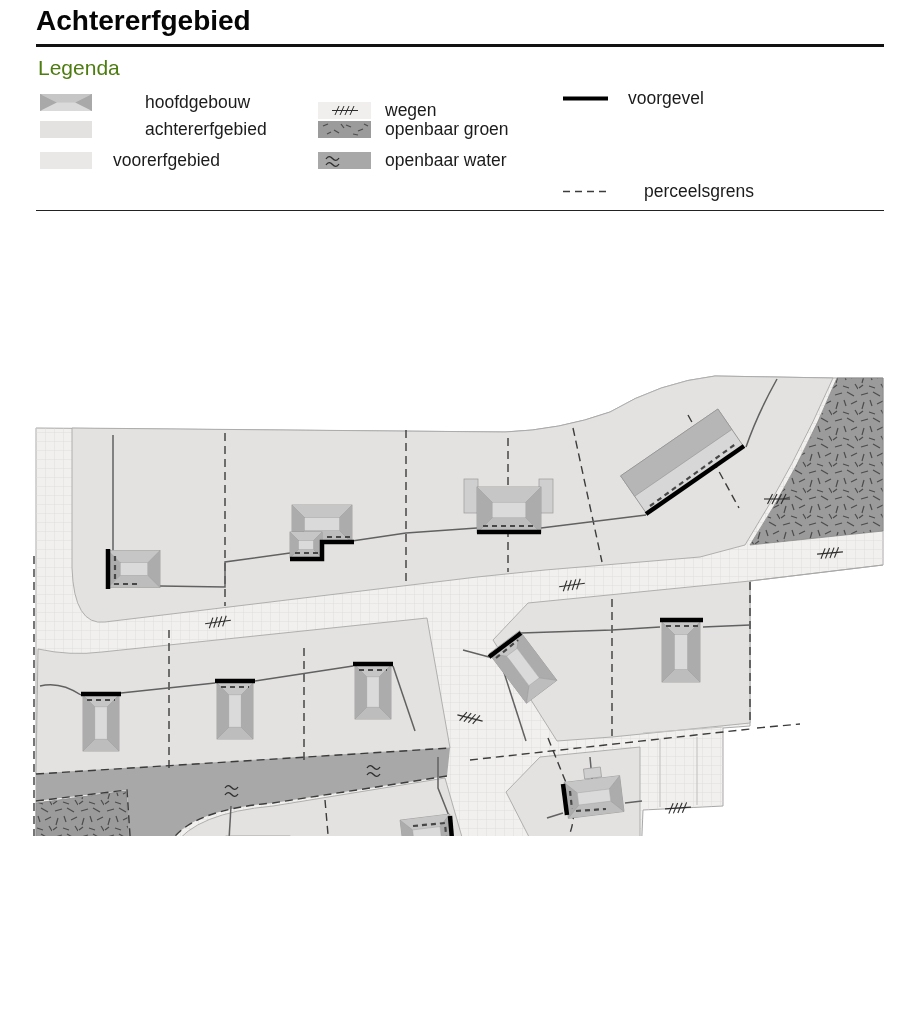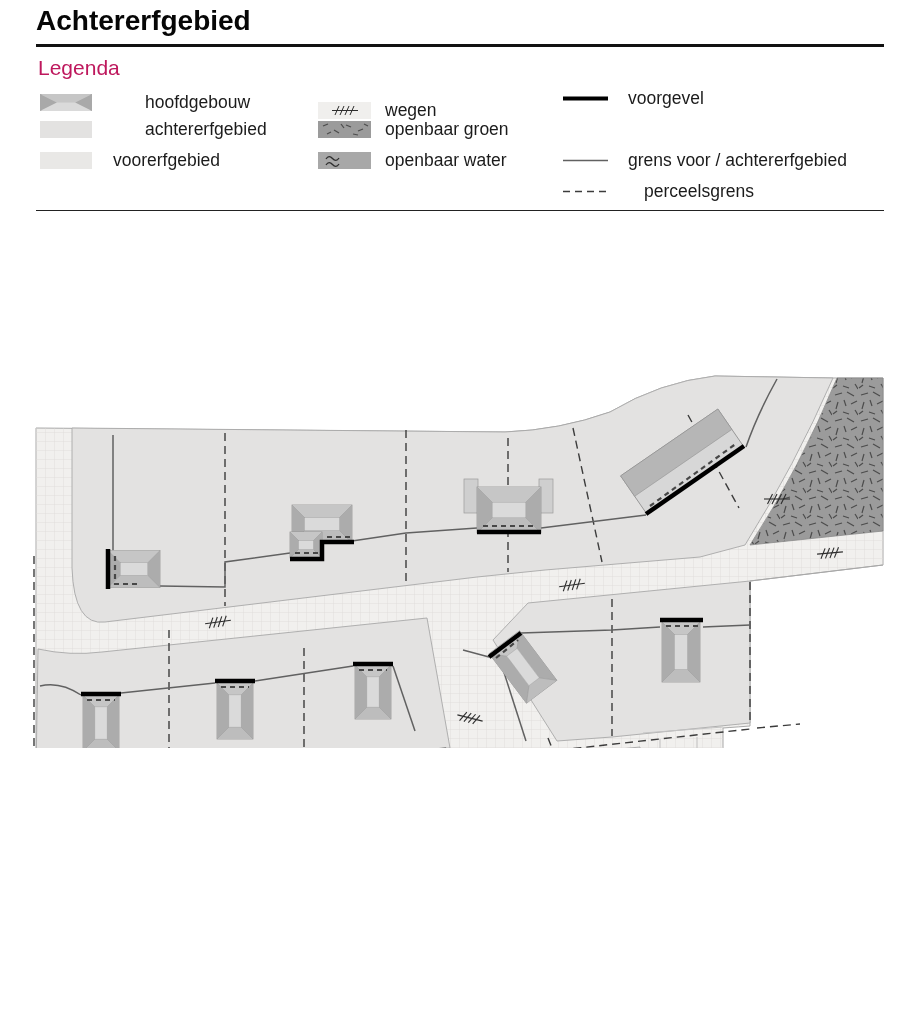--- a/index.html
+++ b/index.html
@@ -1,22 +1,22 @@
 <!DOCTYPE html>
 <html><head>
 <meta charset="utf-8">
 <style>
   html,body{margin:0;padding:0;background:#ffffff;}
-  #page{position:relative;width:918px;height:748px;background:#ffffff;overflow:hidden;
+  #page{position:relative;width:918px;height:836px;background:#ffffff;overflow:hidden;
         font-family:"Liberation Sans",sans-serif;}
   #map-svg{position:absolute;left:0;top:0;width:918px;height:1024px;}
   .title{position:absolute;left:36px;top:5px;font-size:28px;font-weight:bold;color:#060606;
          letter-spacing:0px;}
   .title-rule{position:absolute;left:36px;top:44px;width:848px;height:3px;background:#111;}
-  .legend-heading{position:absolute;left:38px;top:56px;font-size:21px;color:#be185d;}
+  .legend-heading{position:absolute;left:38px;top:56px;font-size:21px;color:#4d7c0f;}
   .legend-item{position:absolute;height:20px;display:flex;align-items:center;}
   .legend-icon{display:inline-block;}
   .legend-label{font-size:17.5px;color:#1b1b1b;white-space:nowrap;}
   .legend-rule{position:absolute;left:36px;top:210px;width:848px;height:1.4px;background:#222;}
   svg{display:block;}
 </style>
 </head>
 <body>
 
 <div id="page">
@@ -455,28 +455,20 @@
   </div>
 
   <div class="legend-item" style="left:562px;top:88px;text-align:center;">
     <span class="legend-icon">
       <svg width="47" height="17">
           <line x1="1" y1="8.5" x2="46" y2="8.5" stroke="#000" stroke-width="4"></line>
         </svg>
     </span>
     <span class="legend-label" style="margin-left:19px;">voorgevel</span>
   </div>
-  <div class="legend-item" style="left:562px;top:150px;">
-    <span class="legend-icon">
-      <svg width="47" height="17">
-          <line x1="1" y1="8.5" x2="46" y2="8.5" stroke="#616161" stroke-width="1.7"></line>
-        </svg>
-    </span>
-    <span class="legend-label" style="margin-left:19px;">grens voor / achtererfgebied</span>
-  </div>
   <div class="legend-item" style="left:562px;top:181px;">
     <span class="legend-icon">
       <svg width="47" height="17">
           <line x1="1" y1="8.5" x2="46" y2="8.5" stroke="#3c3c3c" stroke-width="1.4" stroke-dasharray="7 5"></line>
         </svg>
     </span>
     <span class="legend-label" style="margin-left:35px;">perceelsgrens</span>
   </div>
 
   <div class="legend-rule"></div>

